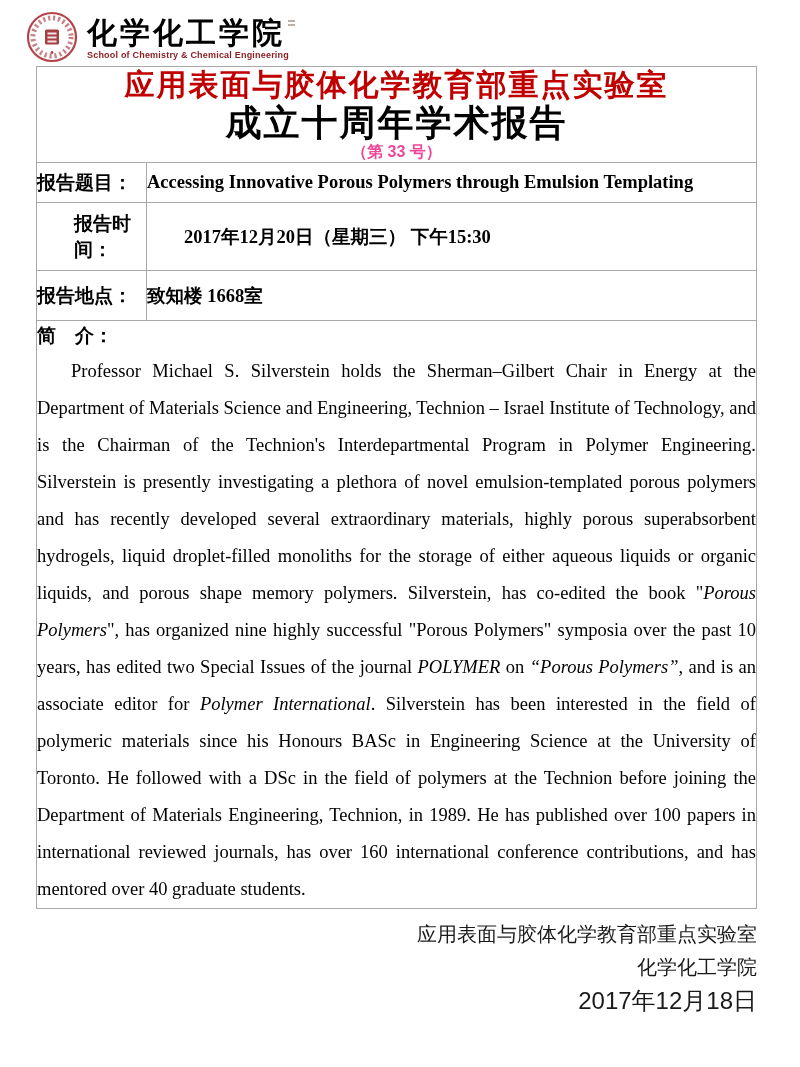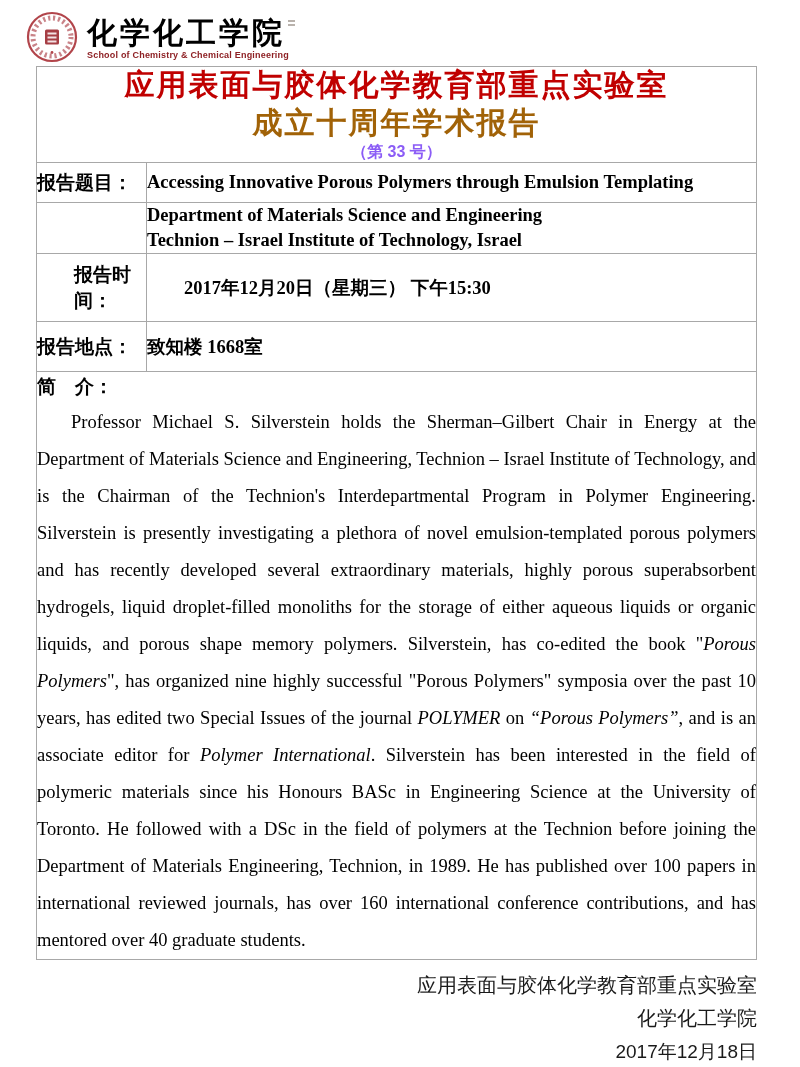--- a/index.html
+++ b/index.html
@@ -40,25 +40,25 @@
   }
   table.main-table td { border: 1px solid #a8a8a8; padding: 0; box-sizing: border-box; }
 
   td.title-cell { height: 96px; text-align: center; vertical-align: top; padding-top: 3px; }
   .title-red {
     font-family: "Liberation Sans", sans-serif; font-weight: bold;
     font-size: 30px; line-height: 36px; letter-spacing: 2px; color: #c00000;
   }
   .title-navy {
     font-family: "Liberation Sans", sans-serif; font-weight: bold;
-    font-size: 30px; line-height: 36px; letter-spacing: 2px; color: #a16207; margin-top: 2px;
+    font-size: 36px; line-height: 36px; letter-spacing: 2px; color: #000000; margin-top: 2px;
   }
   .issue-no {
     font-family: "Liberation Sans", sans-serif; font-weight: bold;
-    font-size: 16px; line-height: 19px; color: #8b5cf6; margin-top: 1px;
+    font-size: 16px; line-height: 19px; color: #ec4899; margin-top: 1px;
   }
 
   col.label-col { width: 110px; }
   td.label-cell {
     font-family: "Liberation Sans", sans-serif; font-weight: bold;
     font-size: 19px; padding-left: 5px; vertical-align: middle;
   }
   td.value-cell {
     font-family: "Liberation Serif", serif; font-weight: bold;
     font-size: 18.5px; padding-left: 6px; vertical-align: middle;
@@ -83,21 +83,21 @@
     font-size: 18.5px; line-height: 37px;
     text-align: justify; text-indent: 34px;
   }
 
   
   .footer {
     margin: 9px 43px 0 0; text-align: right;
     font-family: "Liberation Serif", serif;
     font-size: 20px; line-height: 33px; color: #1a1a1a;
   }
-  .footer .date-line { font-family: "Liberation Sans", sans-serif; font-size: 19px; }
+  .footer .date-line { font-family: "Liberation Sans", sans-serif; font-size: 24px; }
 </style>
 </head>
 <body>
 
 <div class="page">
 
   <div class="logo-row">
     <div class="seal-wrap">
       <svg width="52" height="52" viewBox="0 0 52 52">
         <circle cx="26" cy="26" r="24" fill="none" stroke="#b2454b" stroke-width="2.2"></circle>
@@ -129,25 +129,20 @@
         <div class="issue-no">（第 33 号）</div>
       </td>
     </tr>
 
     <tr class="row-topic">
       <td class="label-cell">报告题目：</td>
       <td class="value-cell value-single">Accessing Innovative Porous Polymers through Emulsion Templating</td>
     </tr>
 
 
-    <tr class="row-affiliation">
-      <td class="label-cell"></td>
-      <td class="value-cell value-multiline">Department of Materials Science and Engineering
-Technion – Israel Institute of Technology, Israel</td>
-    </tr>
 
     <tr class="row-time">
       <td class="label-cell">报告时间：</td>
       <td class="value-cell value-single">2017年12月20日（星期三） 下午15:30</td>
     </tr>
 
     <tr class="row-location">
       <td class="label-cell">报告地点：</td>
       <td class="value-cell value-single">致知楼 1668室</td>
     </tr>

